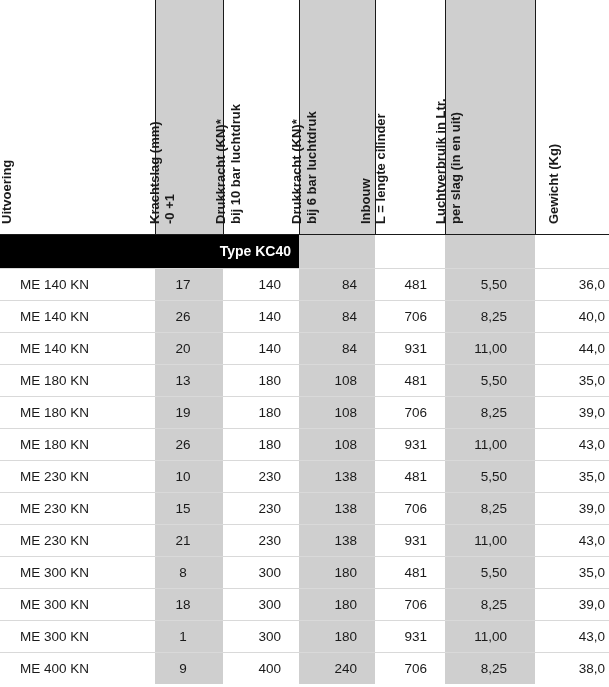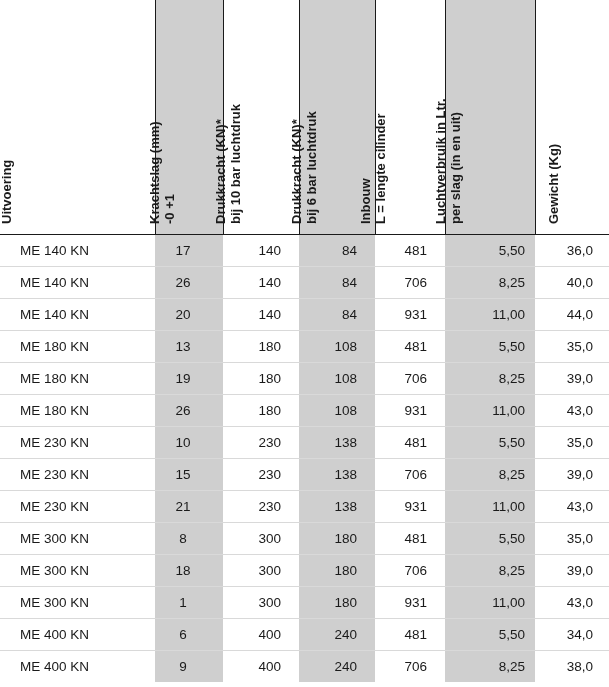--- a/index.html
+++ b/index.html
@@ -106,22 +106,22 @@
   tbody td.name {
     text-align: left;
     padding-left: 20px;
   }
   tbody td.shade { background: #cfcfcf; }
   tbody tr:first-child td { border-top: 1px solid #1a1a1a; }
 
   
   tbody td.num { padding-right: 18px; }
   tbody td.c1 { padding-right: 20px; text-align: center; }
-  tbody td.c5 { padding-right: 10px; }
-  tbody td.c6 { padding-right: 16px; }
+  tbody td.c5 { padding-right: 28px; }
+  tbody td.c6 { padding-right: 4px; }
 </style>
 </head>
 <body>
 
 <table class="spec">
   <colgroup>
     <col class="c0">
       <col class="c1">
       <col class="c2">
       <col class="c3">
@@ -167,20 +167,27 @@
         </div>
       </th>
       <th class="h6 sep-left">
         <div class="vert-wrap">
           <div class="vert">Gewicht (Kg)</div>
         </div>
       </th>
     </tr>
   </thead>
   <tbody>
+    <tr class="group">
+      <td colspan="3">Type KC40</td>
+      <td class="plain shade"></td>
+      <td class="plain"></td>
+      <td class="plain shade"></td>
+      <td class="plain"></td>
+    </tr>
   <tr>
         <td class="name">ME 140 KN</td>
         <td class="num c1 shade">17</td>
         <td class="num c2">140</td>
         <td class="num c3 shade">84</td>
         <td class="num c4">481</td>
         <td class="num c5 shade">5,50</td>
         <td class="num c6">36,0</td>
       </tr>
       <tr>
@@ -277,29 +284,20 @@
         <td class="name">ME 300 KN</td>
         <td class="num c1 shade">1</td>
         <td class="num c2">300</td>
         <td class="num c3 shade">180</td>
         <td class="num c4">931</td>
         <td class="num c5 shade">11,00</td>
         <td class="num c6">43,0</td>
       </tr>
       <tr>
         <td class="name">ME 400 KN</td>
-        <td class="num c1 shade">6</td>
-        <td class="num c2">400</td>
-        <td class="num c3 shade">240</td>
-        <td class="num c4">481</td>
-        <td class="num c5 shade">5,50</td>
-        <td class="num c6">34,0</td>
-      </tr>
-      <tr>
-        <td class="name">ME 400 KN</td>
         <td class="num c1 shade">9</td>
         <td class="num c2">400</td>
         <td class="num c3 shade">240</td>
         <td class="num c4">706</td>
         <td class="num c5 shade">8,25</td>
         <td class="num c6">38,0</td>
       </tr>
     </tbody>
 </table>
 

